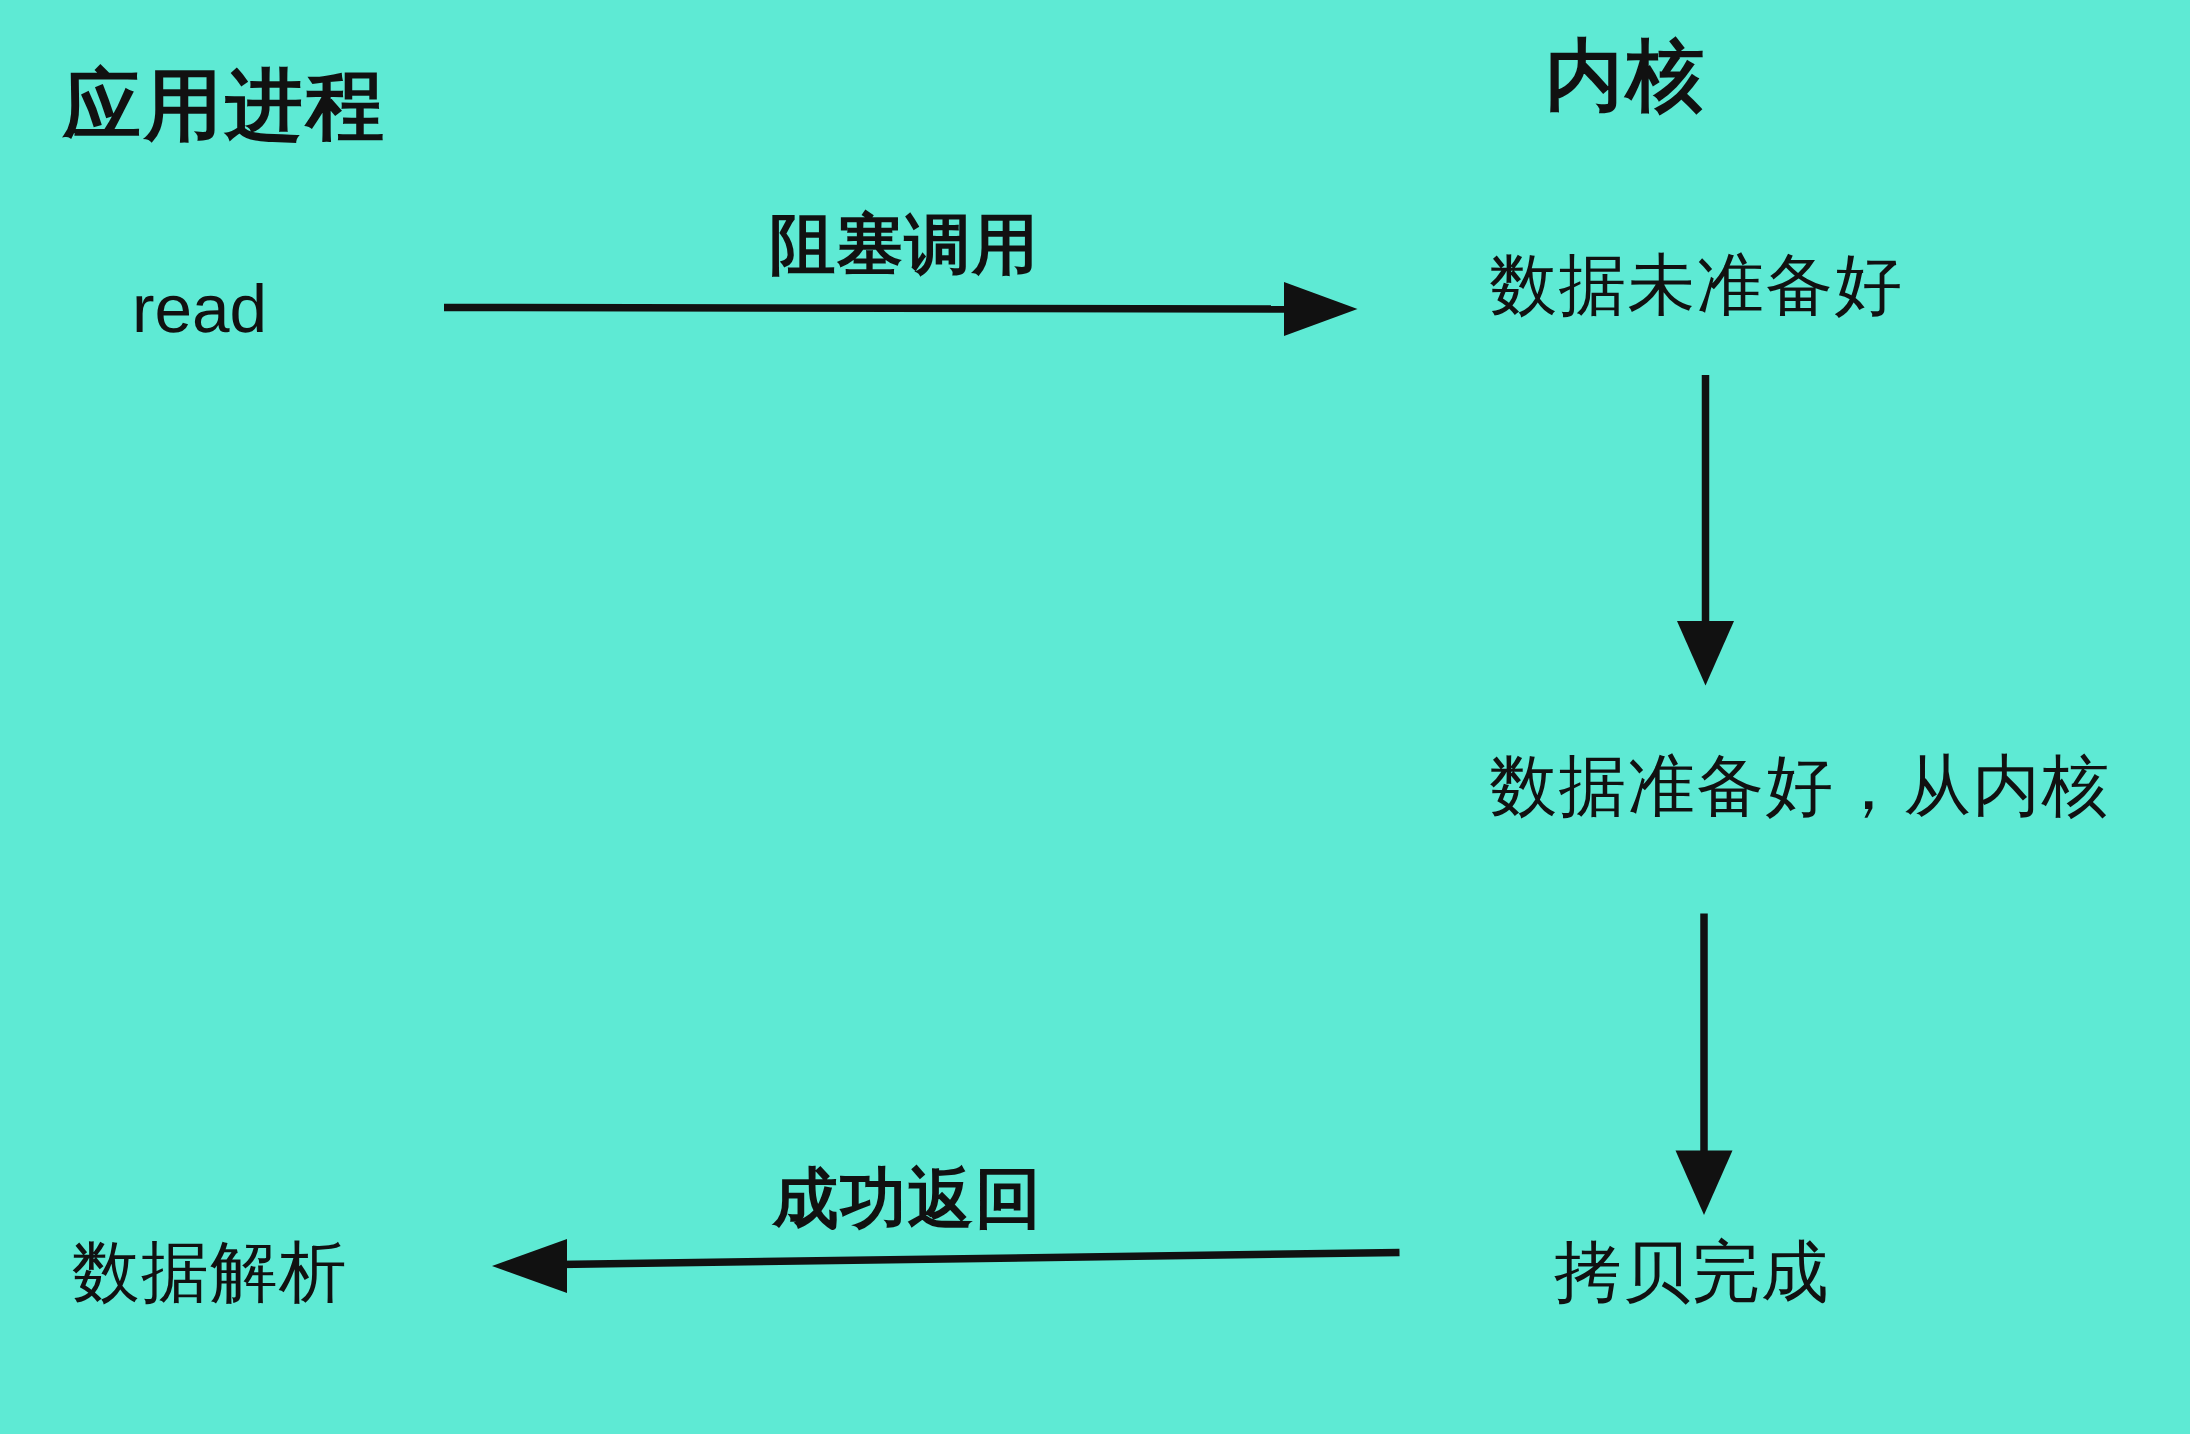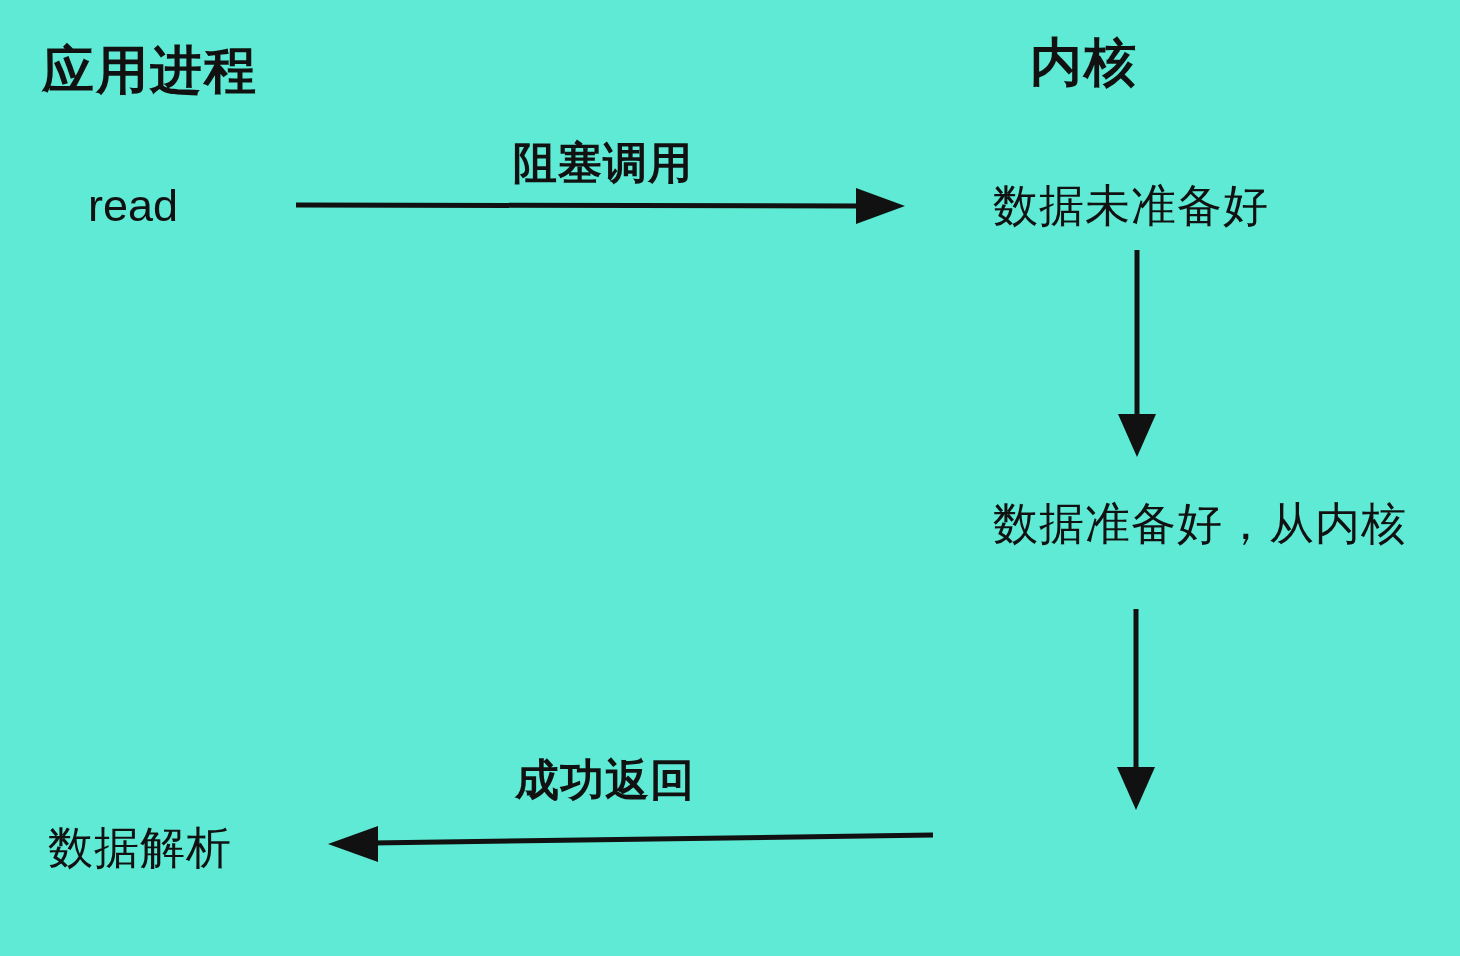--- a/index.html
+++ b/index.html
@@ -55,36 +55,37 @@
     height: 956px;
   }
 </style>
 </head>
 <body>
 
 <div id="canvas">
 
   <div class="txt col-title" style="left:42px; top:36px;">应用进程</div>
 
-  <div class="txt col-title" style="left:1030px; top:28px;">内核</div>
+  <div class="txt col-title" style="left:1030px; top:16px;">内核</div>
 
   <div class="txt read-call" style="left:88px; top:180px;">read</div>
 
   <div class="txt step" style="left:48px; top:818px;">数据解析</div>
 
   <div class="txt arrow-label" style="left:513px; top:134px;">阻塞调用</div>
 
-  <div class="txt arrow-label" style="left:515px; top:751px;">成功返回</div>
+  <div class="txt arrow-label" style="left:515px; top:770px;">成功返回</div>
 
-  <div class="txt step" style="left:993px; top:176px;">数据未准备好</div>
+  <div class="txt step" style="left:993px; top:160px;">数据未准备好</div>
 
   <div class="txt step two-line" style="left:993px; top:470px;">
     <span>数据准备好，从内核</span><br>
   </div>
 
+  <div class="txt step" style="left:1036px; top:818px;">拷贝完成</div>
 
   <svg id="arrow-layer" viewBox="0 0 1460 956">
 
     <g>
       <line x1="296" y1="205" x2="862" y2="206" stroke="#111111" stroke-width="5"></line>
       <polygon points="905,206 856,188 856,224" fill="#111111"></polygon>
     </g>
 
     <g>
       <line x1="1137" y1="250" x2="1137" y2="420" stroke="#111111" stroke-width="5"></line>

